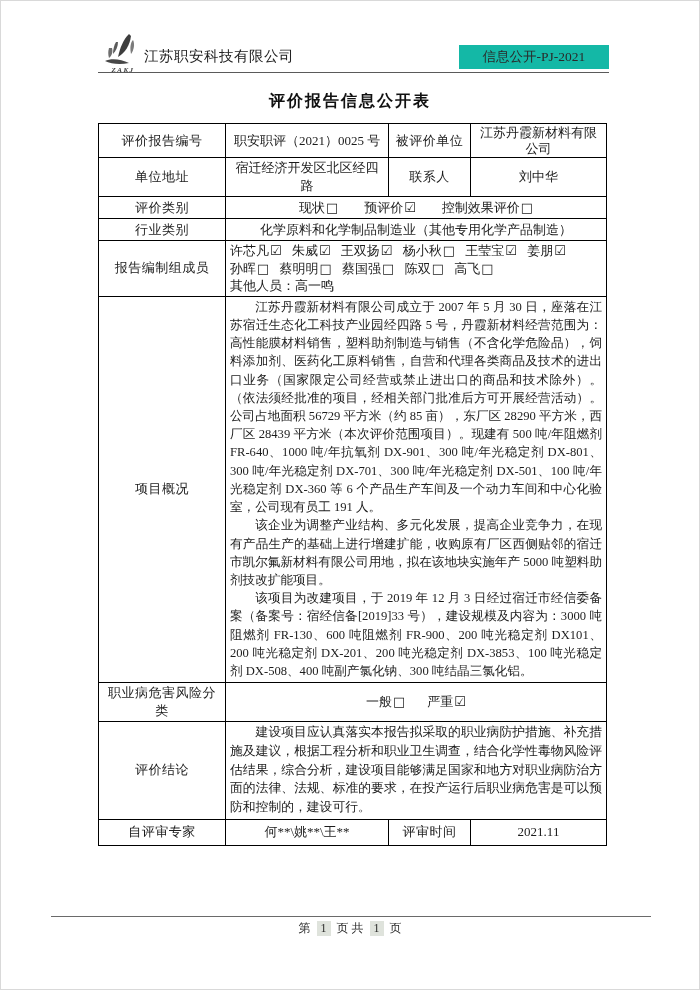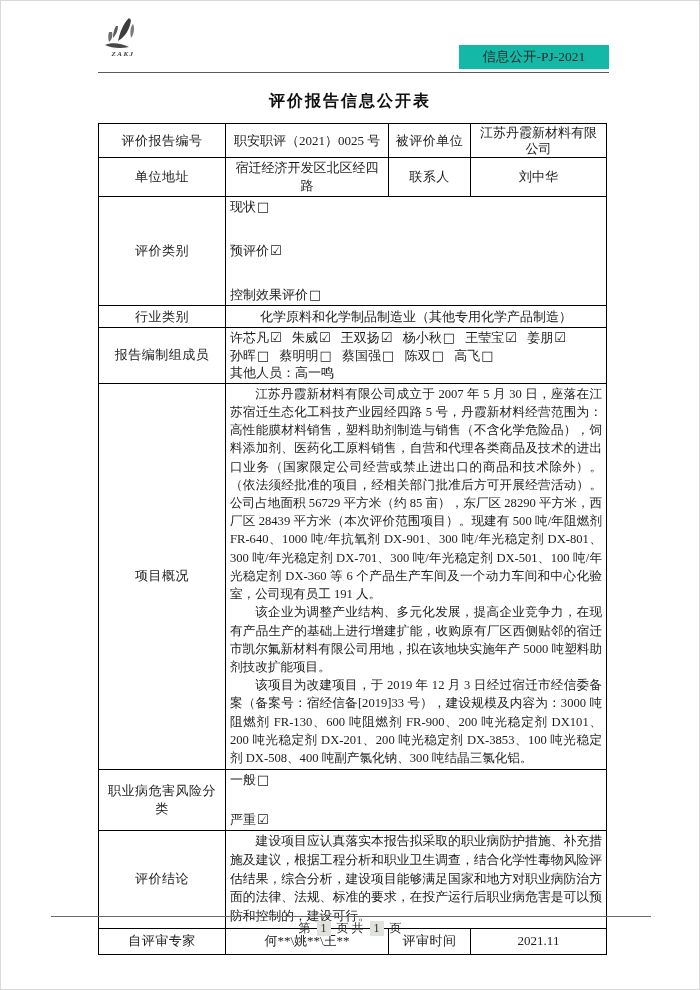--- a/index.html
+++ b/index.html
@@ -5,21 +5,21 @@
   * { margin:0; padding:0; box-sizing:border-box; }
   html,body { background:#888; }
   .page {
     position:relative; width:700px; height:990px; background:#ffffff;
     margin:0 auto; overflow:hidden;
     font-family:"Liberation Serif","DejaVu Serif",serif;
     color:#1c1c1c; border:1px solid #d9d9d9;
   }
   
   .hdr-rule { position:absolute; top:71px; left:97px; width:511px; border-top:1px solid #5a5a5a; }
-  .logo-wrap { position:absolute; left:100px; top:16px; width:44px; text-align:center; }
+  .logo-wrap { position:absolute; left:100px; top:32px; width:44px; text-align:center; }
   .logo-wrap svg { display:block; margin:0 auto; }
   .logo-text { display:block; font-size:7px; font-weight:bold; font-style:italic; letter-spacing:1.5px; color:#3c3c3c; margin-top:-5px; }
   .company-name { position:absolute; left:143px; top:46px; font-size:14.5px; color:#222; letter-spacing:0.5px; }
   .doc-code { position:absolute; top:44px; left:458px; width:150px; height:24px; line-height:24px; text-align:center; font-size:13.5px; color:#2a2a2a; }
   
   .doc-title { position:absolute; top:90px; left:0; width:100%; text-align:center; font-size:16px; font-weight:bold; letter-spacing:2px; color:#111; }
   
   table.main { position:absolute; top:122px; left:97px; width:508px; border-collapse:collapse; table-layout:fixed; }
   table.main td { border:1px solid #000; vertical-align:middle; font-size:13px; padding:1px 4px;margin-left:39px; }
   td.lbl { text-align:center; font-size:12.5px; letter-spacing:0.5px; }
@@ -27,21 +27,21 @@
   tr.r1 { height:33px; } tr.r1 td.val { line-height:15.5px; }
   tr.r2 { height:22px; }
   tr.r3 { height:22px; }
   tr.r4 { height:22px; }
   tr.r5 { height:38px; }
   tr.r6 { height:386px; }
   tr.r7 { height:22px; }
   tr.r8 { height:98px; }
   tr.r9 { height:26px; }
   tr.r10 { height:98px; }
-  .opts { display:flex; justify-content:center; align-items:flex-start;flex-direction:column; }
+  .opts { display:flex; justify-content:center; align-items:center; }
   .opts.g1 { gap:26px; } .opts.g2 { gap:22px; } .opts.g3 { gap:34px; }
   .opt { white-space:nowrap; }
   .cb { font-family:"DejaVu Sans",sans-serif; font-size:13px; margin-left:1px; }
   td.members-cell { text-align:left; padding:3px 7px; line-height:17.5px; }
   .member { white-space:nowrap; margin-right:7px; }
   td.overview-cell { padding:4px 8px; }
   td.overview-cell p { text-indent:2em; text-align:justify; font-size:12.6px; line-height:18.2px; }
   td.conclusion-cell { padding:3px 8px; }
   td.conclusion-cell p { text-indent:2em; text-align:justify; font-size:12.8px; line-height:18.8px; }
   
@@ -57,20 +57,21 @@
   <div class="logo-wrap">
     <svg width="42" height="38" viewBox="0 0 42 38">
       <path d="M27 1 C21 7 18 15 16 24 C23 20 28 12 29 3 Z" fill="#3d3d3d"></path>
       <path d="M14 9 C12 12 11 17 11 21 C14 18 16 13 16 9 Z" fill="#5a5a5a"></path>
       <path d="M7 15 C6 18 6 22 7 25 C10 23 11 18 10 15 Z" fill="#6e6e6e"></path>
       <path d="M31 7 C33 11 32 17 29 21 C28 16 28 10 31 7 Z" fill="#7b7b7b"></path>
       <path d="M3 28 C9 31 18 32 27 30 C19 26 9 25 3 28 Z" fill="#474747"></path>
     </svg>
     <span class="logo-text">ZAKJ</span>
   </div>
+  <div class="company-name">江苏职安科技有限公司</div>
   <div class="doc-code" style="background:#14b8a6;">信息公开-PJ-2021</div>
   <div class="hdr-rule"></div>
 
   <div class="doc-title">评价报告信息公开表</div>
 
   <table class="main">
     <colgroup>
         <col style="width:127px">
         <col style="width:163px">
         <col style="width:82px">

